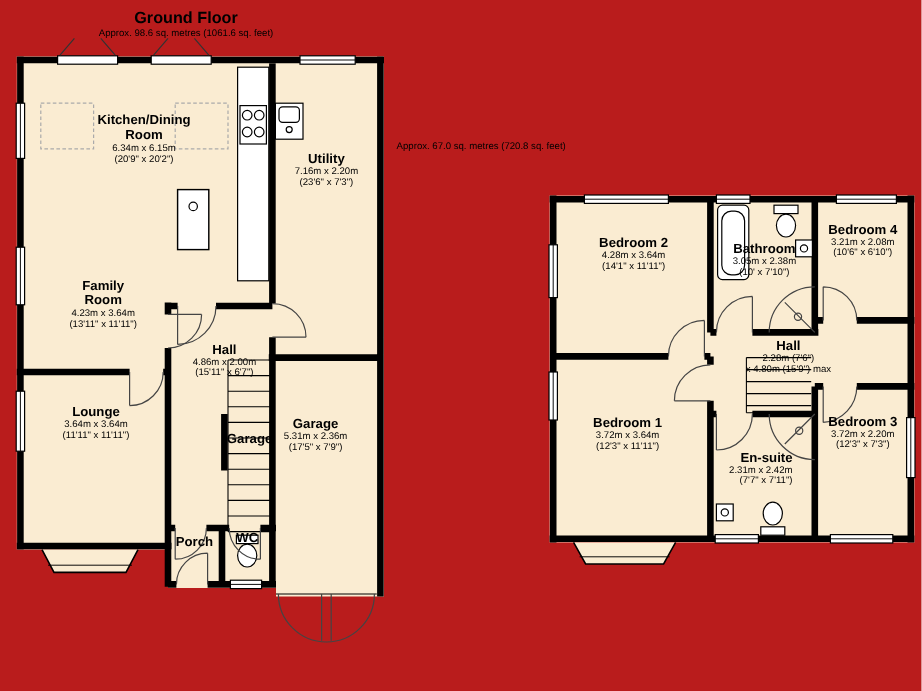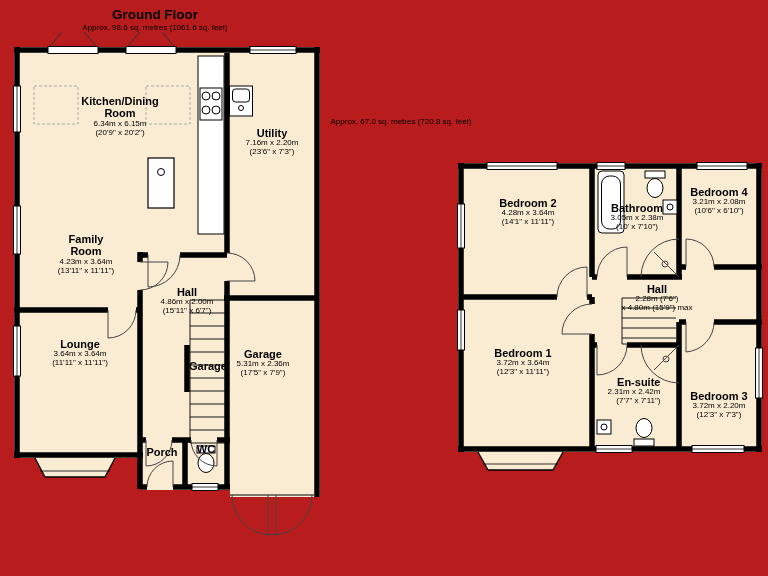--- a/index.html
+++ b/index.html
@@ -314,20 +314,20 @@
     <div class="rdim">3.72m x 3.64m</div>
     <div class="rdim">(12'3" x 11'11")</div>
   </div>
 
   <div class="room-label" style="left:634px; top:391px;text-align:right;">
     <div class="rname">En-suite</div>
     <div class="rdim">2.31m x 2.42m</div>
     <div class="rdim">(7'7" x 7'11")</div>
   </div>
 
-  <div class="room-label" style="left:719px; top:361px;margin-top:44px;">
+  <div class="room-label" style="left:719px; top:361px;">
     <div class="rname">Bedroom 3</div>
     <div class="rdim">3.72m x 2.20m</div>
     <div class="rdim">(12'3" x 7'3")</div>
   </div>
 
 
 </div>
 
 </body></html>

